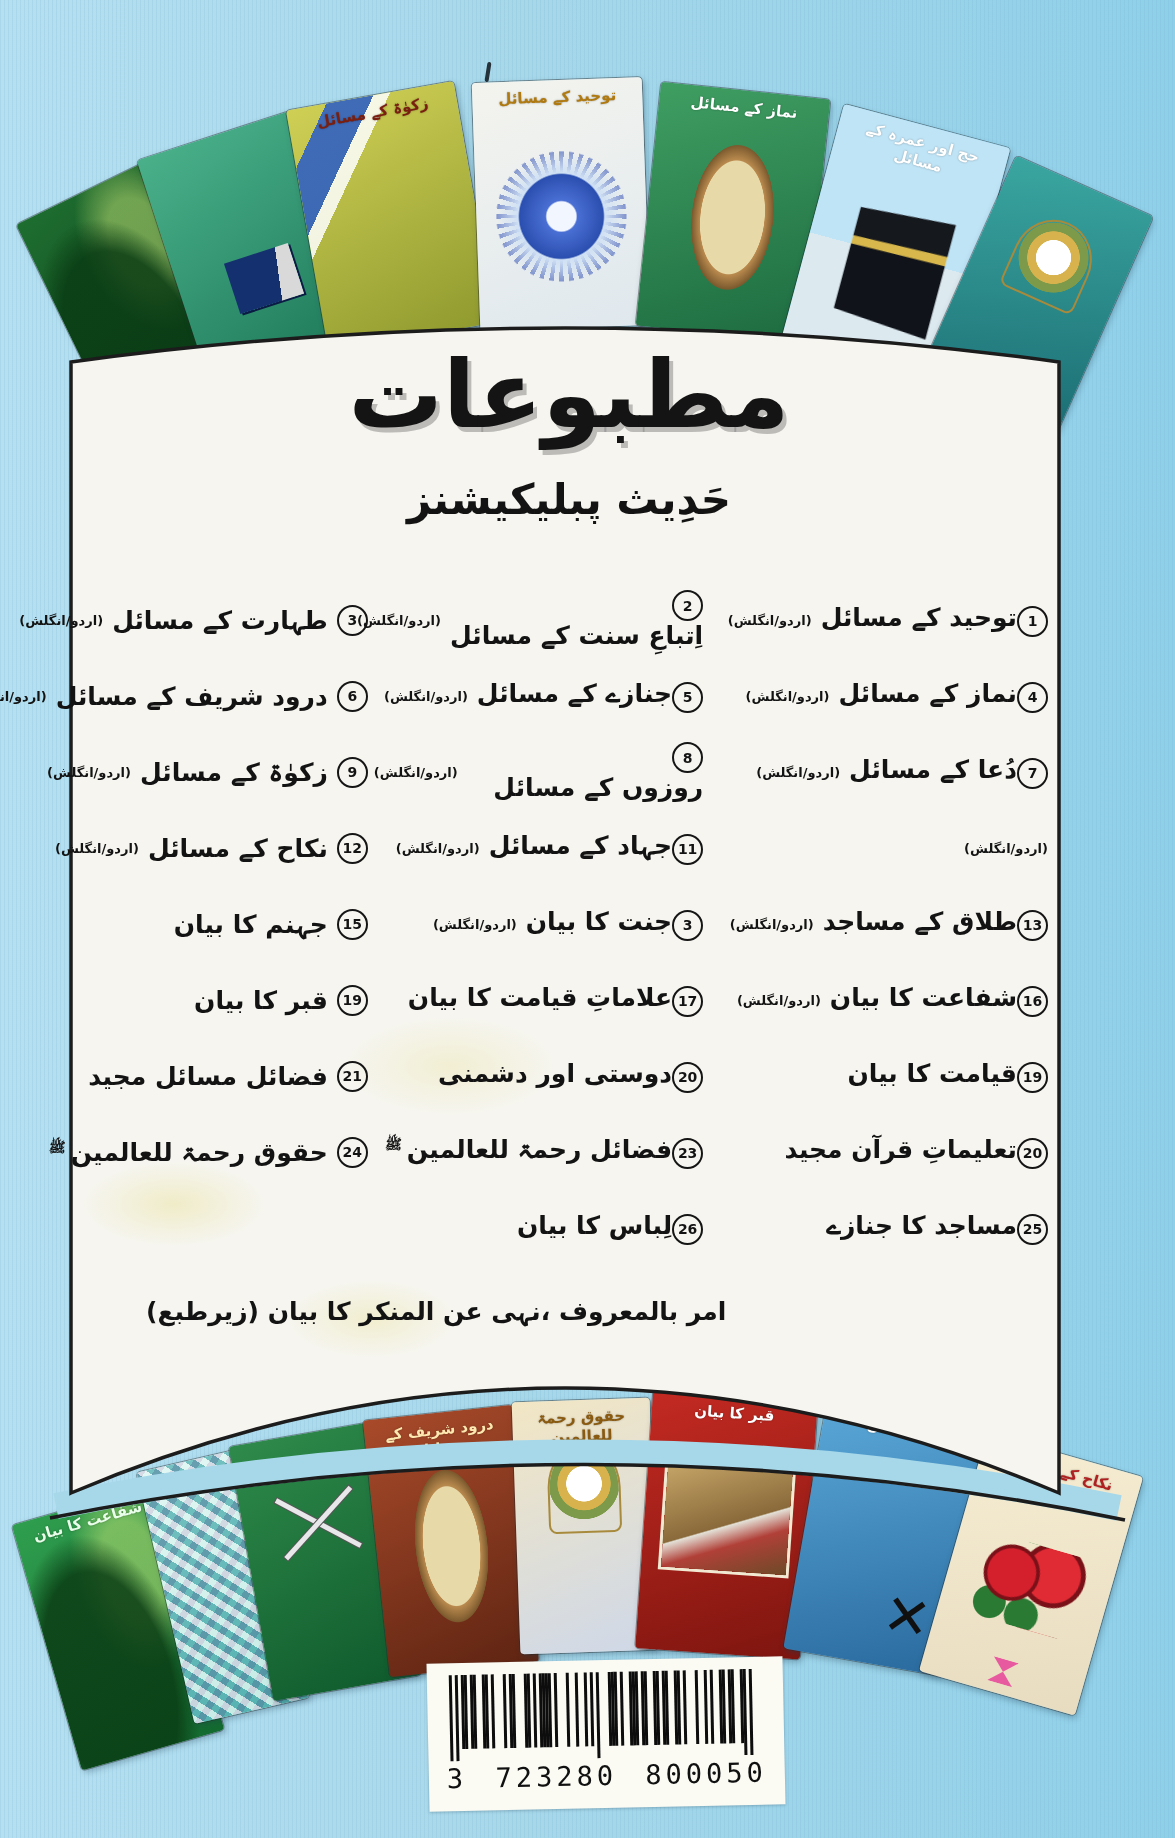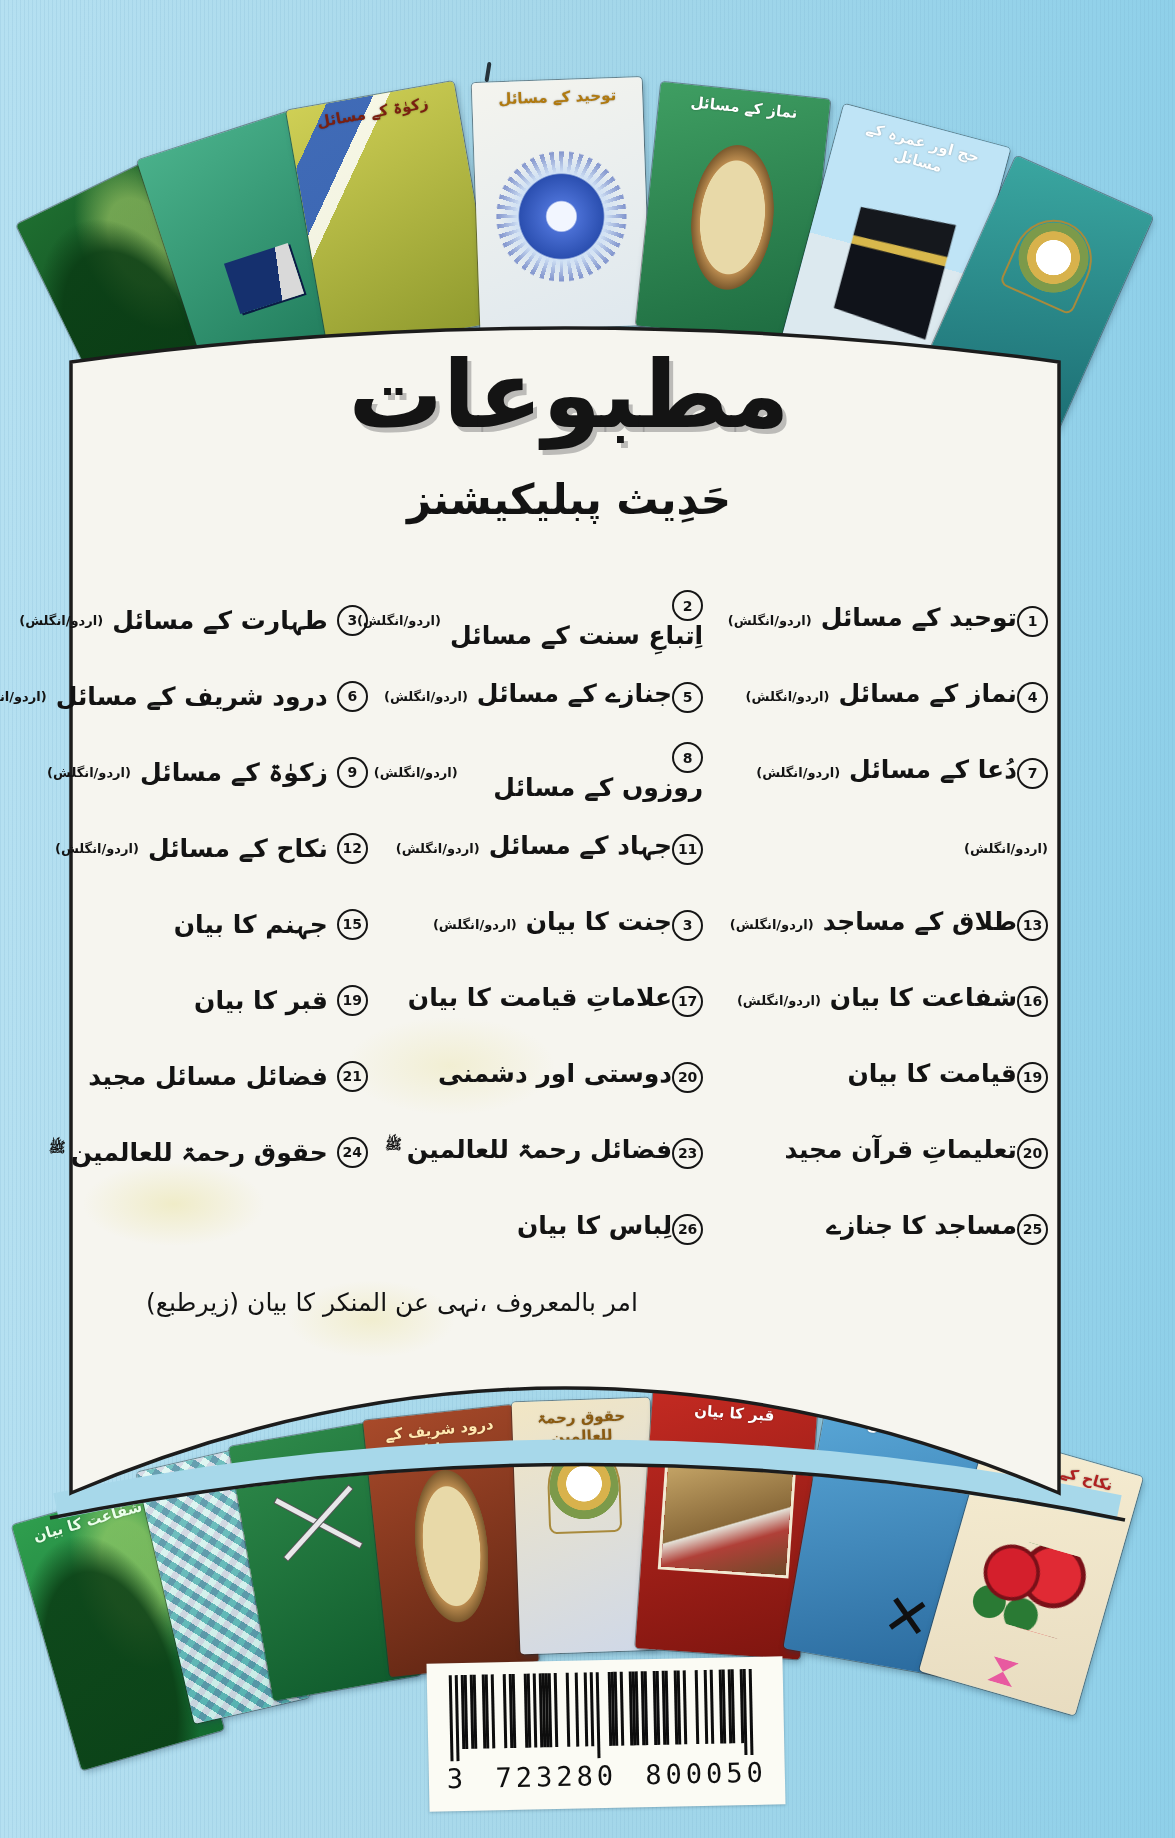--- a/index.html
+++ b/index.html
@@ -71,22 +71,22 @@
   .row{display:grid;grid-template-columns:36% 35% 29%;align-items:center;min-height:76px;}
   .cell{display:flex;align-items:center;gap:9px;padding-left:6px;}
   .cell.c3{justify-content:space-between;}
   .cell.c3 .pair{display:flex;align-items:center;gap:9px;}
   .num{flex:none;width:27px;height:27px;border:2px solid #151515;border-radius:50%;
      display:inline-flex;align-items:center;justify-content:center;
      font-size:14px;font-weight:bold;direction:ltr;background:transparent;}
   .ttl{font-size:25px;font-weight:bold;white-space:nowrap;}
   .saw{font-size:14px;vertical-align:super;}
   .note{font-size:13px;font-weight:bold;white-space:nowrap;}
-  .footer-line{margin-top:22px;padding-left:56px;text-align:left;direction:rtl;
-     font-size:25px;font-weight:normal;}
+  .footer-line{margin-top:31px;padding-left:56px;text-align:left;direction:rtl;
+     font-size:25px;font-weight:bold;}
   .footer-line .inner{display:inline-block;direction:rtl;}
 
   
   .barcode{position:absolute;left:428px;top:1660px;width:356px;height:148px;z-index:6;
      background:#fbfbf4;transform:rotate(-1.2deg);box-shadow:0 1px 3px rgba(40,70,90,.3);
      display:flex;flex-direction:column;align-items:center;}
   .bars{margin-top:10px;}
   .digits{width:320px;display:flex;justify-content:space-between;direction:ltr;
      font-family:"DejaVu Sans Mono",monospace;font-size:27px;color:#101010;margin-top:-2px;letter-spacing:4px;}
 </style>

